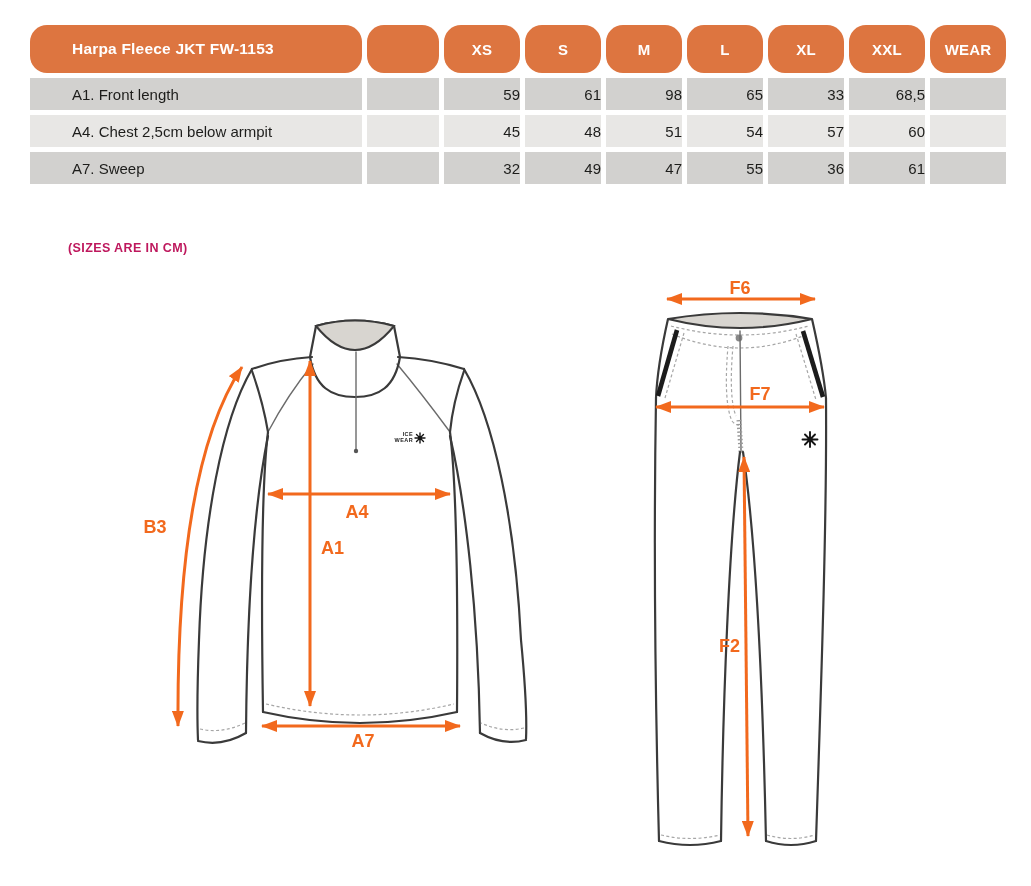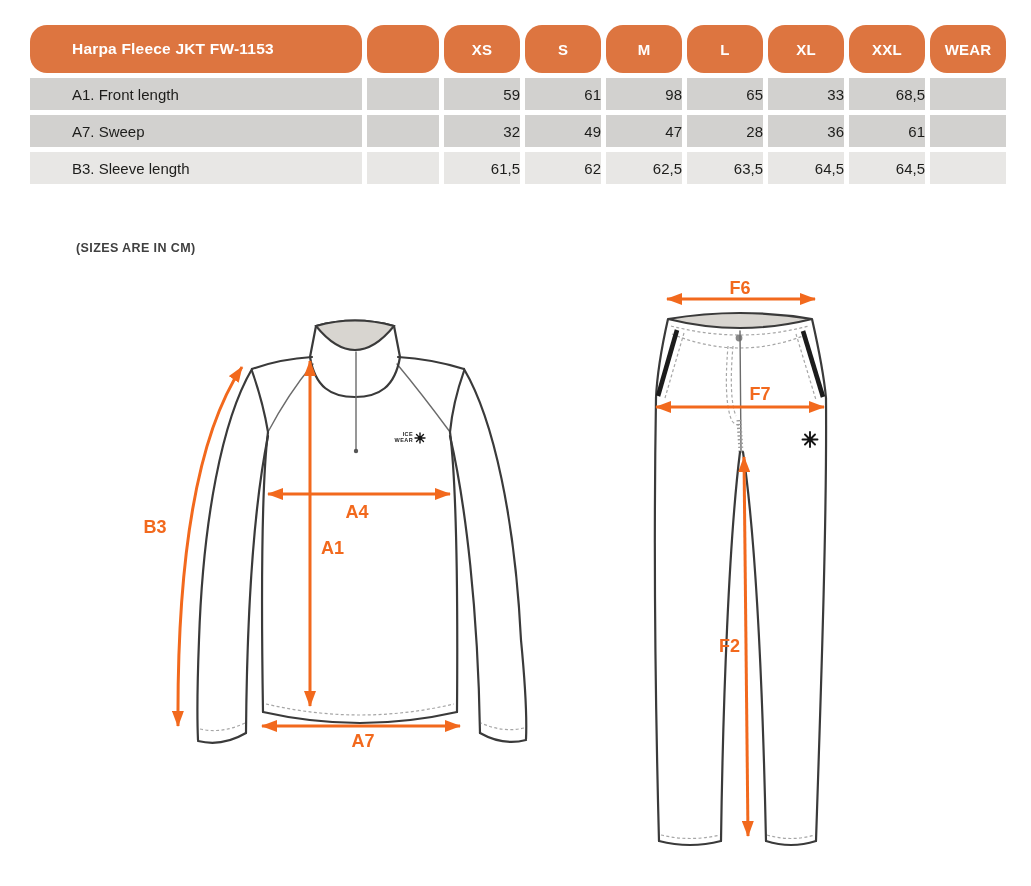--- a/index.html
+++ b/index.html
@@ -25,22 +25,22 @@
     height:48px;background:#dd7540;color:#ffffff;font-weight:bold;
     text-align:center;font-size:15px;letter-spacing:.2px;border-radius:17px;
   }
   .size-table thead th.label-cell{text-align:left;padding-left:42px;font-size:15.5px;}
   .size-table tbody td{height:32px;text-align:right;}
   .size-table tbody td.label-cell{text-align:left;padding-left:42px;}
   .size-table tbody tr.row-dark  td{background:#d2d1cf;}
   .size-table tbody tr.row-light td{background:#e8e7e5;}
   
   .sizes-note{
-    position:absolute;left:76px;top:241px;
-    color:#404040;font-size:12.5px;font-weight:bold;letter-spacing:.4px;
+    position:absolute;left:68px;top:241px;
+    color:#be185d;font-size:12.5px;font-weight:bold;letter-spacing:.4px;
   }
   
   svg.diagram{position:absolute;left:0;top:0;pointer-events:none;}
   .g{fill:none;stroke:#3a3a3a;stroke-width:2.2;stroke-linecap:round;stroke-linejoin:round;}
   .gthin{fill:none;stroke:#6b6b6b;stroke-width:1.4;stroke-linecap:round;}
   .stitch{fill:none;stroke:#a6a6a6;stroke-width:1.2;stroke-dasharray:3 2.4;stroke-linecap:butt;}
   .wedge{fill:none;stroke:#1c1c1c;stroke-width:4.6;stroke-linecap:butt;}
   .arrow{fill:none;stroke:#f2691d;stroke-width:3;}
   .arrow-label{fill:#f2691d;font-size:18px;font-weight:bold;font-family:"Liberation Sans",sans-serif;}
   .logo-text{fill:#222;font-size:5.5px;font-weight:bold;font-family:"Liberation Sans",sans-serif;letter-spacing:.4px;}
@@ -79,40 +79,40 @@
       <td class="label-cell">A1. Front length</td>
       <td></td>
       <td>59</td>
       <td>61</td>
       <td>98</td>
       <td>65</td>
       <td>33</td>
       <td>68,5</td>
       <td></td>
     </tr>
+    <tr class="row-light">
+      <td class="label-cell">A4. Chest 2,5cm below armpit</td>
+      <td></td>
+      <td>45</td>
+      <td>48</td>
+      <td>51</td>
+      <td>54</td>
+      <td>57</td>
+      <td>60</td>
+      <td></td>
+    </tr>
     <tr class="row-dark">
       <td class="label-cell">A7. Sweep</td>
       <td></td>
       <td>32</td>
       <td>49</td>
       <td>47</td>
-      <td>28</td>
+      <td>55</td>
       <td>36</td>
       <td>61</td>
-      <td></td>
-    </tr>
-    <tr class="row-light">
-      <td class="label-cell">B3. Sleeve length</td>
-      <td></td>
-      <td>61,5</td>
-      <td>62</td>
-      <td>62,5</td>
-      <td>63,5</td>
-      <td>64,5</td>
-      <td>64,5</td>
       <td></td>
     </tr>
   </tbody>
 </table>
 
 <div class="sizes-note">(SIZES ARE IN CM)</div>
 
 <svg class="diagram" width="1031" height="886" viewBox="0 0 1031 886">
   <defs>
     <marker id="ah" viewBox="0 0 16 12" refX="15" refY="6" markerWidth="16" markerHeight="12" markerUnits="userSpaceOnUse" orient="auto-start-reverse">

